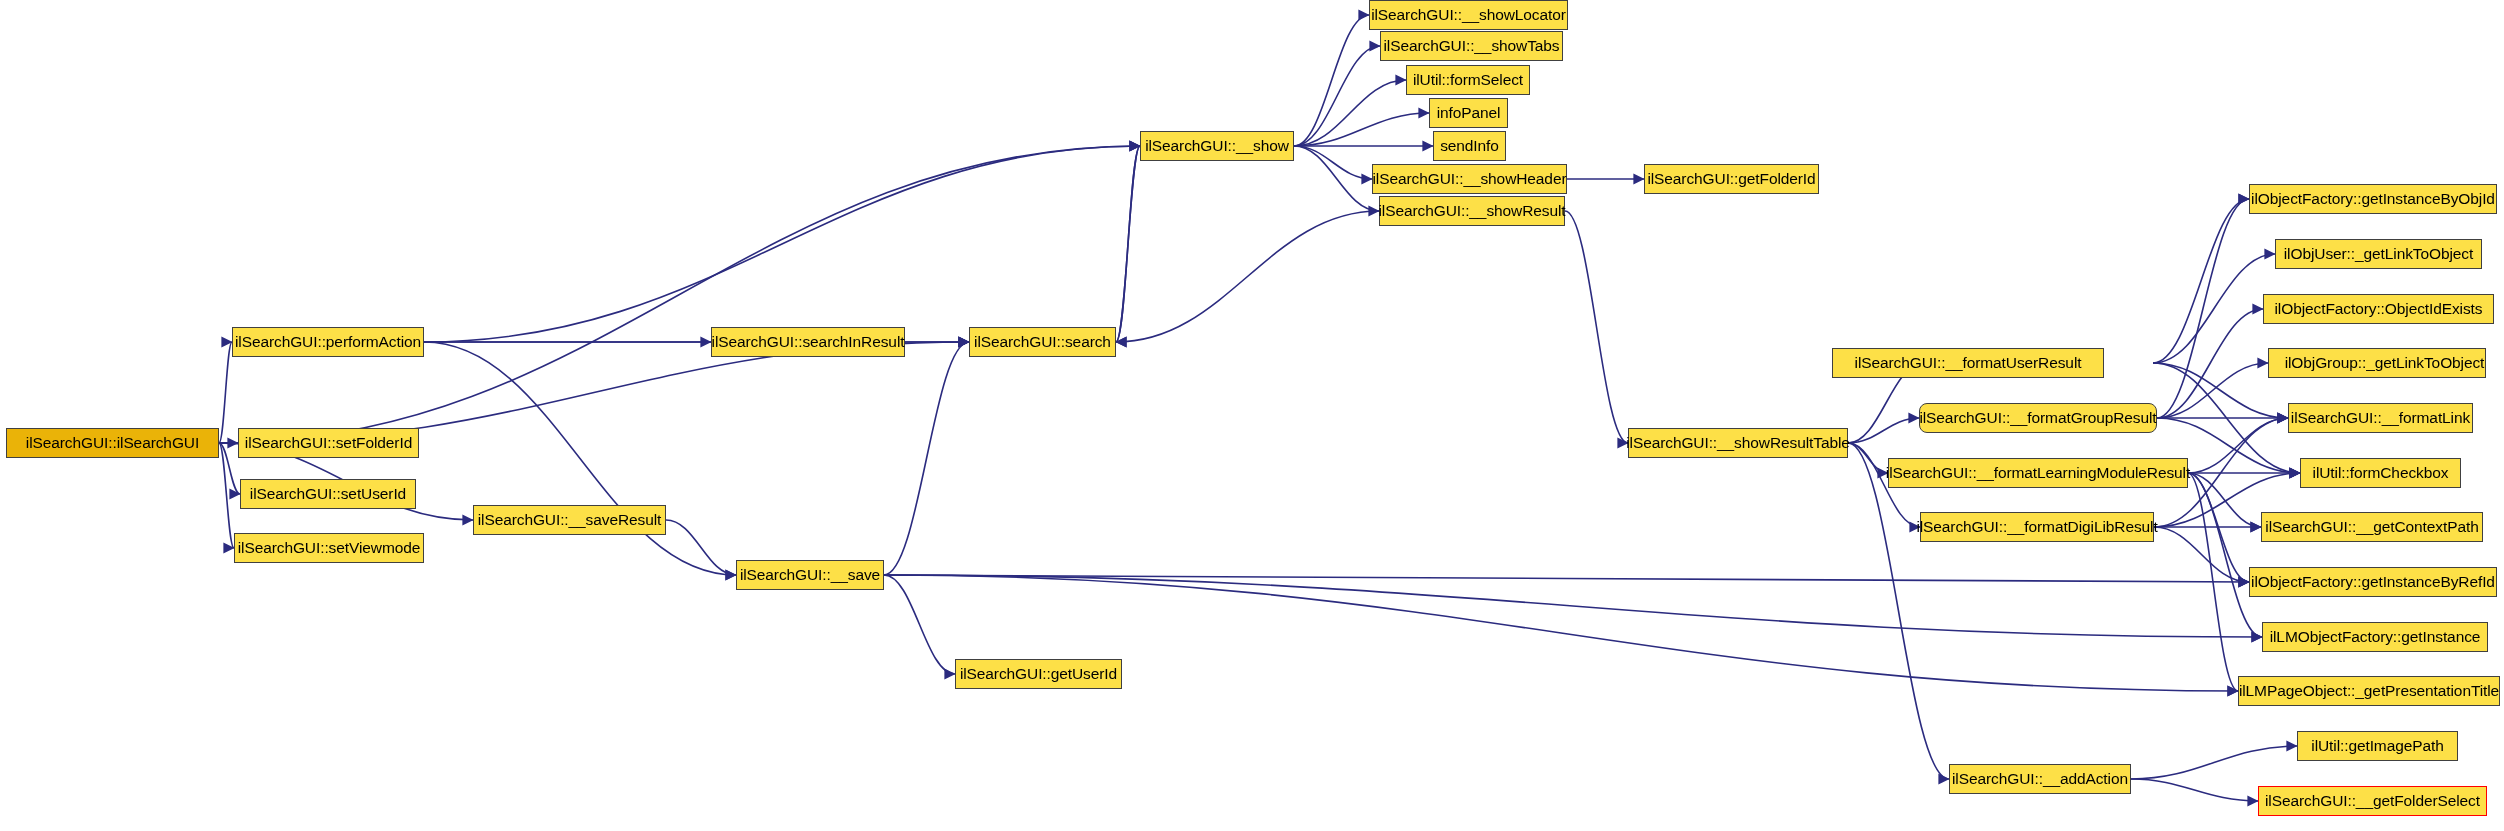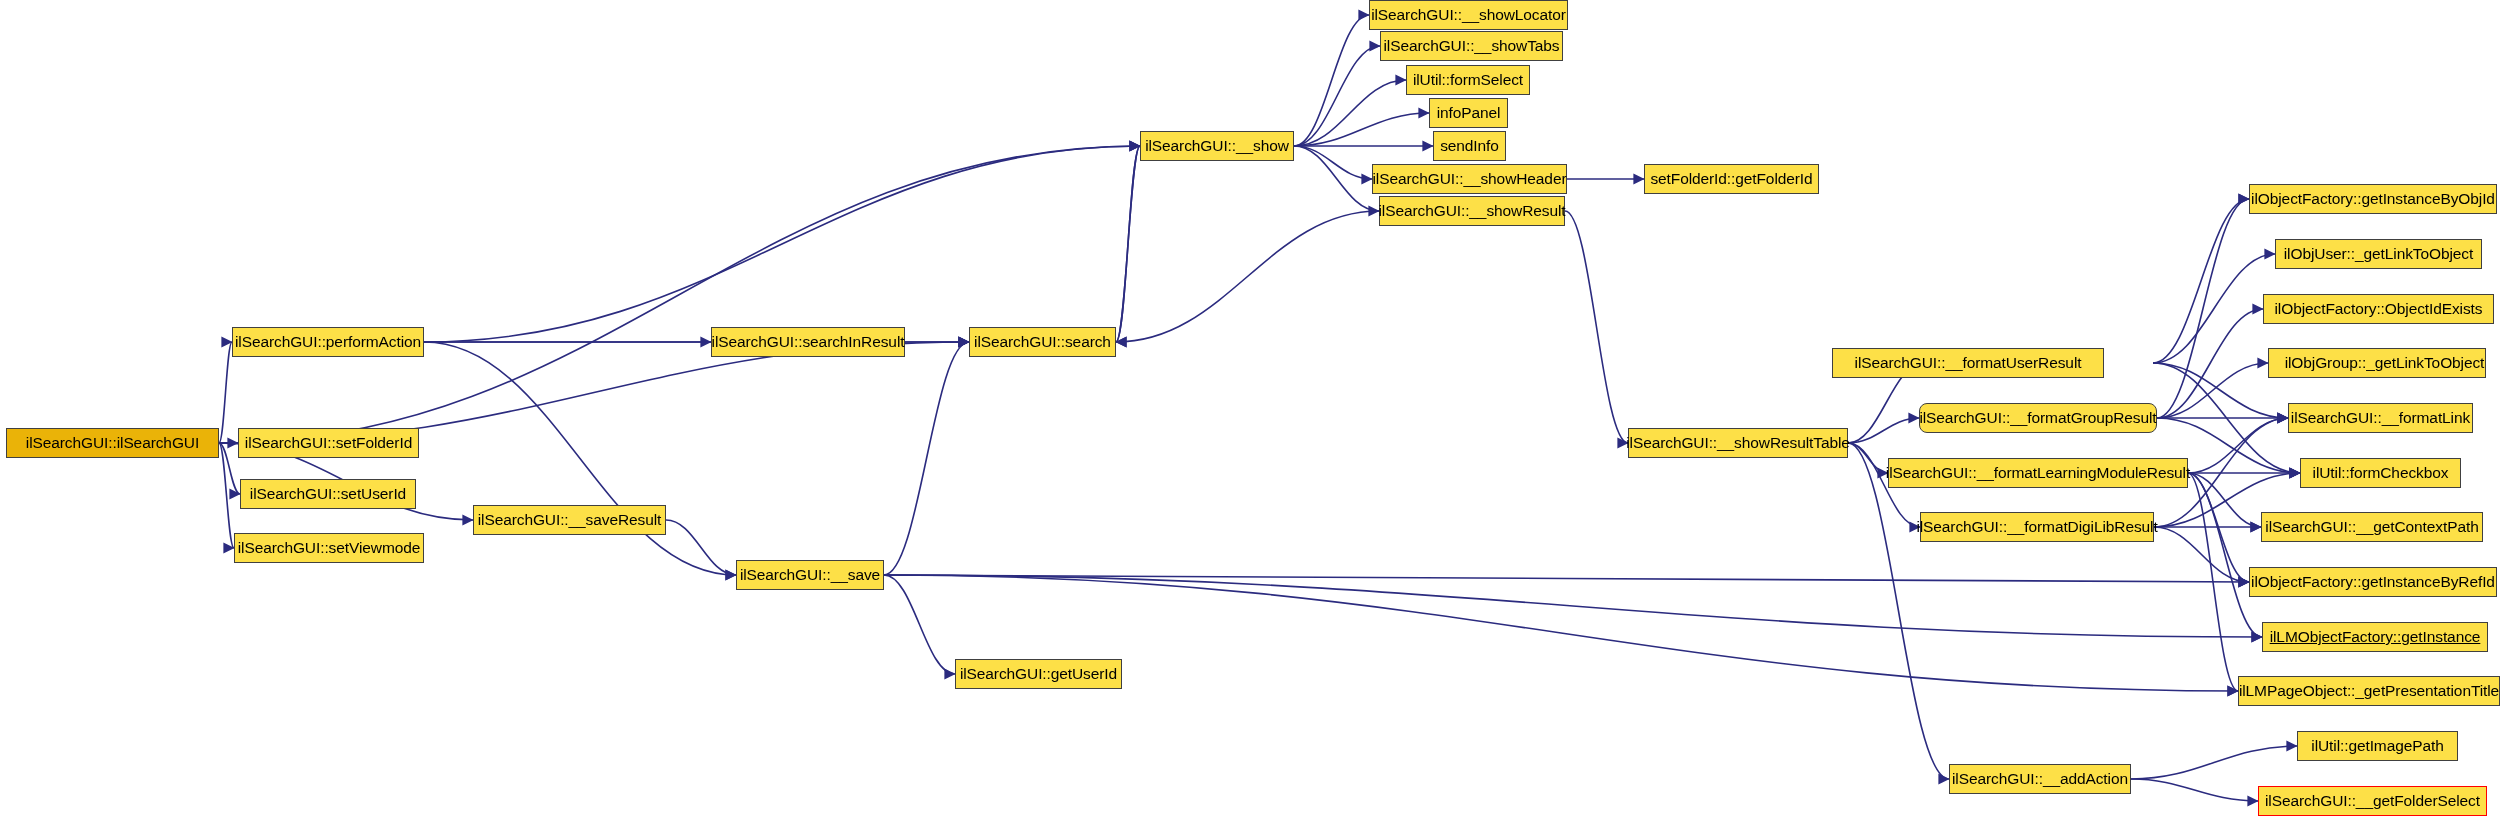--- a/index.html
+++ b/index.html
@@ -92,34 +92,34 @@
       <div class="node" style="left: 736px; top: 560px; width: 148px; height: 30px;">ilSearchGUI::__save</div>
       <div class="node" style="left: 955px; top: 659px; width: 167px; height: 30px;">ilSearchGUI::getUserId</div>
       <div class="node" style="left: 969px; top: 327px; width: 147px; height: 30px;">ilSearchGUI::search</div>
       <div class="node" style="left: 1140px; top: 131px; width: 154px; height: 30px;">ilSearchGUI::__show</div>
       <div class="node" style="left: 1369px; top: 0px; width: 199px; height: 30px;">ilSearchGUI::__showLocator</div>
       <div class="node" style="left: 1380px; top: 31px; width: 183px; height: 30px;">ilSearchGUI::__showTabs</div>
       <div class="node" style="left: 1406px; top: 65px; width: 124px; height: 30px;">ilUtil::formSelect</div>
       <div class="node" style="left: 1429px; top: 98px; width: 79px; height: 30px;">infoPanel</div>
       <div class="node" style="left: 1433px; top: 131px; width: 73px; height: 30px;">sendInfo</div>
       <div class="node" style="left: 1372px; top: 164px; width: 195px; height: 30px;">ilSearchGUI::__showHeader</div>
-      <div class="node" style="left: 1644px; top: 164px; width: 175px; height: 30px;">setFolderId::getFolderId</div>
+      <div class="node" style="left: 1644px; top: 164px; width: 175px; height: 30px;">ilSearchGUI::getFolderId</div>
       <div class="node" style="left: 1379px; top: 196px; width: 186px; height: 30px;">ilSearchGUI::__showResult</div>
       <div class="node" style="left: 1628px; top: 428px; width: 220px; height: 30px;">ilSearchGUI::__showResultTable</div>
       <div class="node" style="left: 1832px; top: 348px; width: 272px; height: 30px;">ilSearchGUI::__formatUserResult</div>
       <div class="node" style="left: 1919px; top: 403px; width: 238px; height: 30px; border-radius: 8px;">ilSearchGUI::__formatGroupResult</div>
       <div class="node" style="left: 1888px; top: 458px; width: 300px; height: 30px;">ilSearchGUI::__formatLearningModuleResult</div>
       <div class="node" style="left: 1920px; top: 512px; width: 234px; height: 30px;">ilSearchGUI::__formatDigiLibResult</div>
       <div class="node" style="left: 1949px; top: 764px; width: 182px; height: 30px;">ilSearchGUI::__addAction</div>
       <div class="node" style="left: 2249px; top: 184px; width: 248px; height: 30px;">ilObjectFactory::getInstanceByObjId</div>
       <div class="node" style="left: 2275px; top: 239px; width: 207px; height: 30px;">ilObjUser::_getLinkToObject</div>
       <div class="node" style="left: 2263px; top: 294px; width: 231px; height: 30px;">ilObjectFactory::ObjectIdExists</div>
       <div class="node" style="left: 2268px; top: 348px; width: 218px; height: 30px; padding-left: 15px;">ilObjGroup::_getLinkToObject</div>
       <div class="node" style="left: 2288px; top: 403px; width: 185px; height: 30px;">ilSearchGUI::__formatLink</div>
       <div class="node" style="left: 2300px; top: 458px; width: 161px; height: 30px;">ilUtil::formCheckbox</div>
       <div class="node" style="left: 2261px; top: 512px; width: 222px; height: 30px;">ilSearchGUI::__getContextPath</div>
       <div class="node" style="left: 2249px; top: 567px; width: 248px; height: 30px;">ilObjectFactory::getInstanceByRefId</div>
-      <div class="node" style="left: 2262px; top: 622px; width: 226px; height: 30px; text-decoration: underline;">ilLMObjectFactory::getInstance</div>
+      <div class="node" style="left: 2262px; top: 622px; width: 226px; height: 30px;">ilLMObjectFactory::getInstance</div>
       <div class="node" style="left: 2238px; top: 676px; width: 262px; height: 30px;">ilLMPageObject::_getPresentationTitle</div>
       <div class="node" style="left: 2297px; top: 731px; width: 161px; height: 30px;">ilUtil::getImagePath</div>
       <div class="node highlight" style="left: 2258px; top: 786px; width: 229px; height: 30px;">ilSearchGUI::__getFolderSelect</div>
     </div>
 </div>
 
 </body></html>

